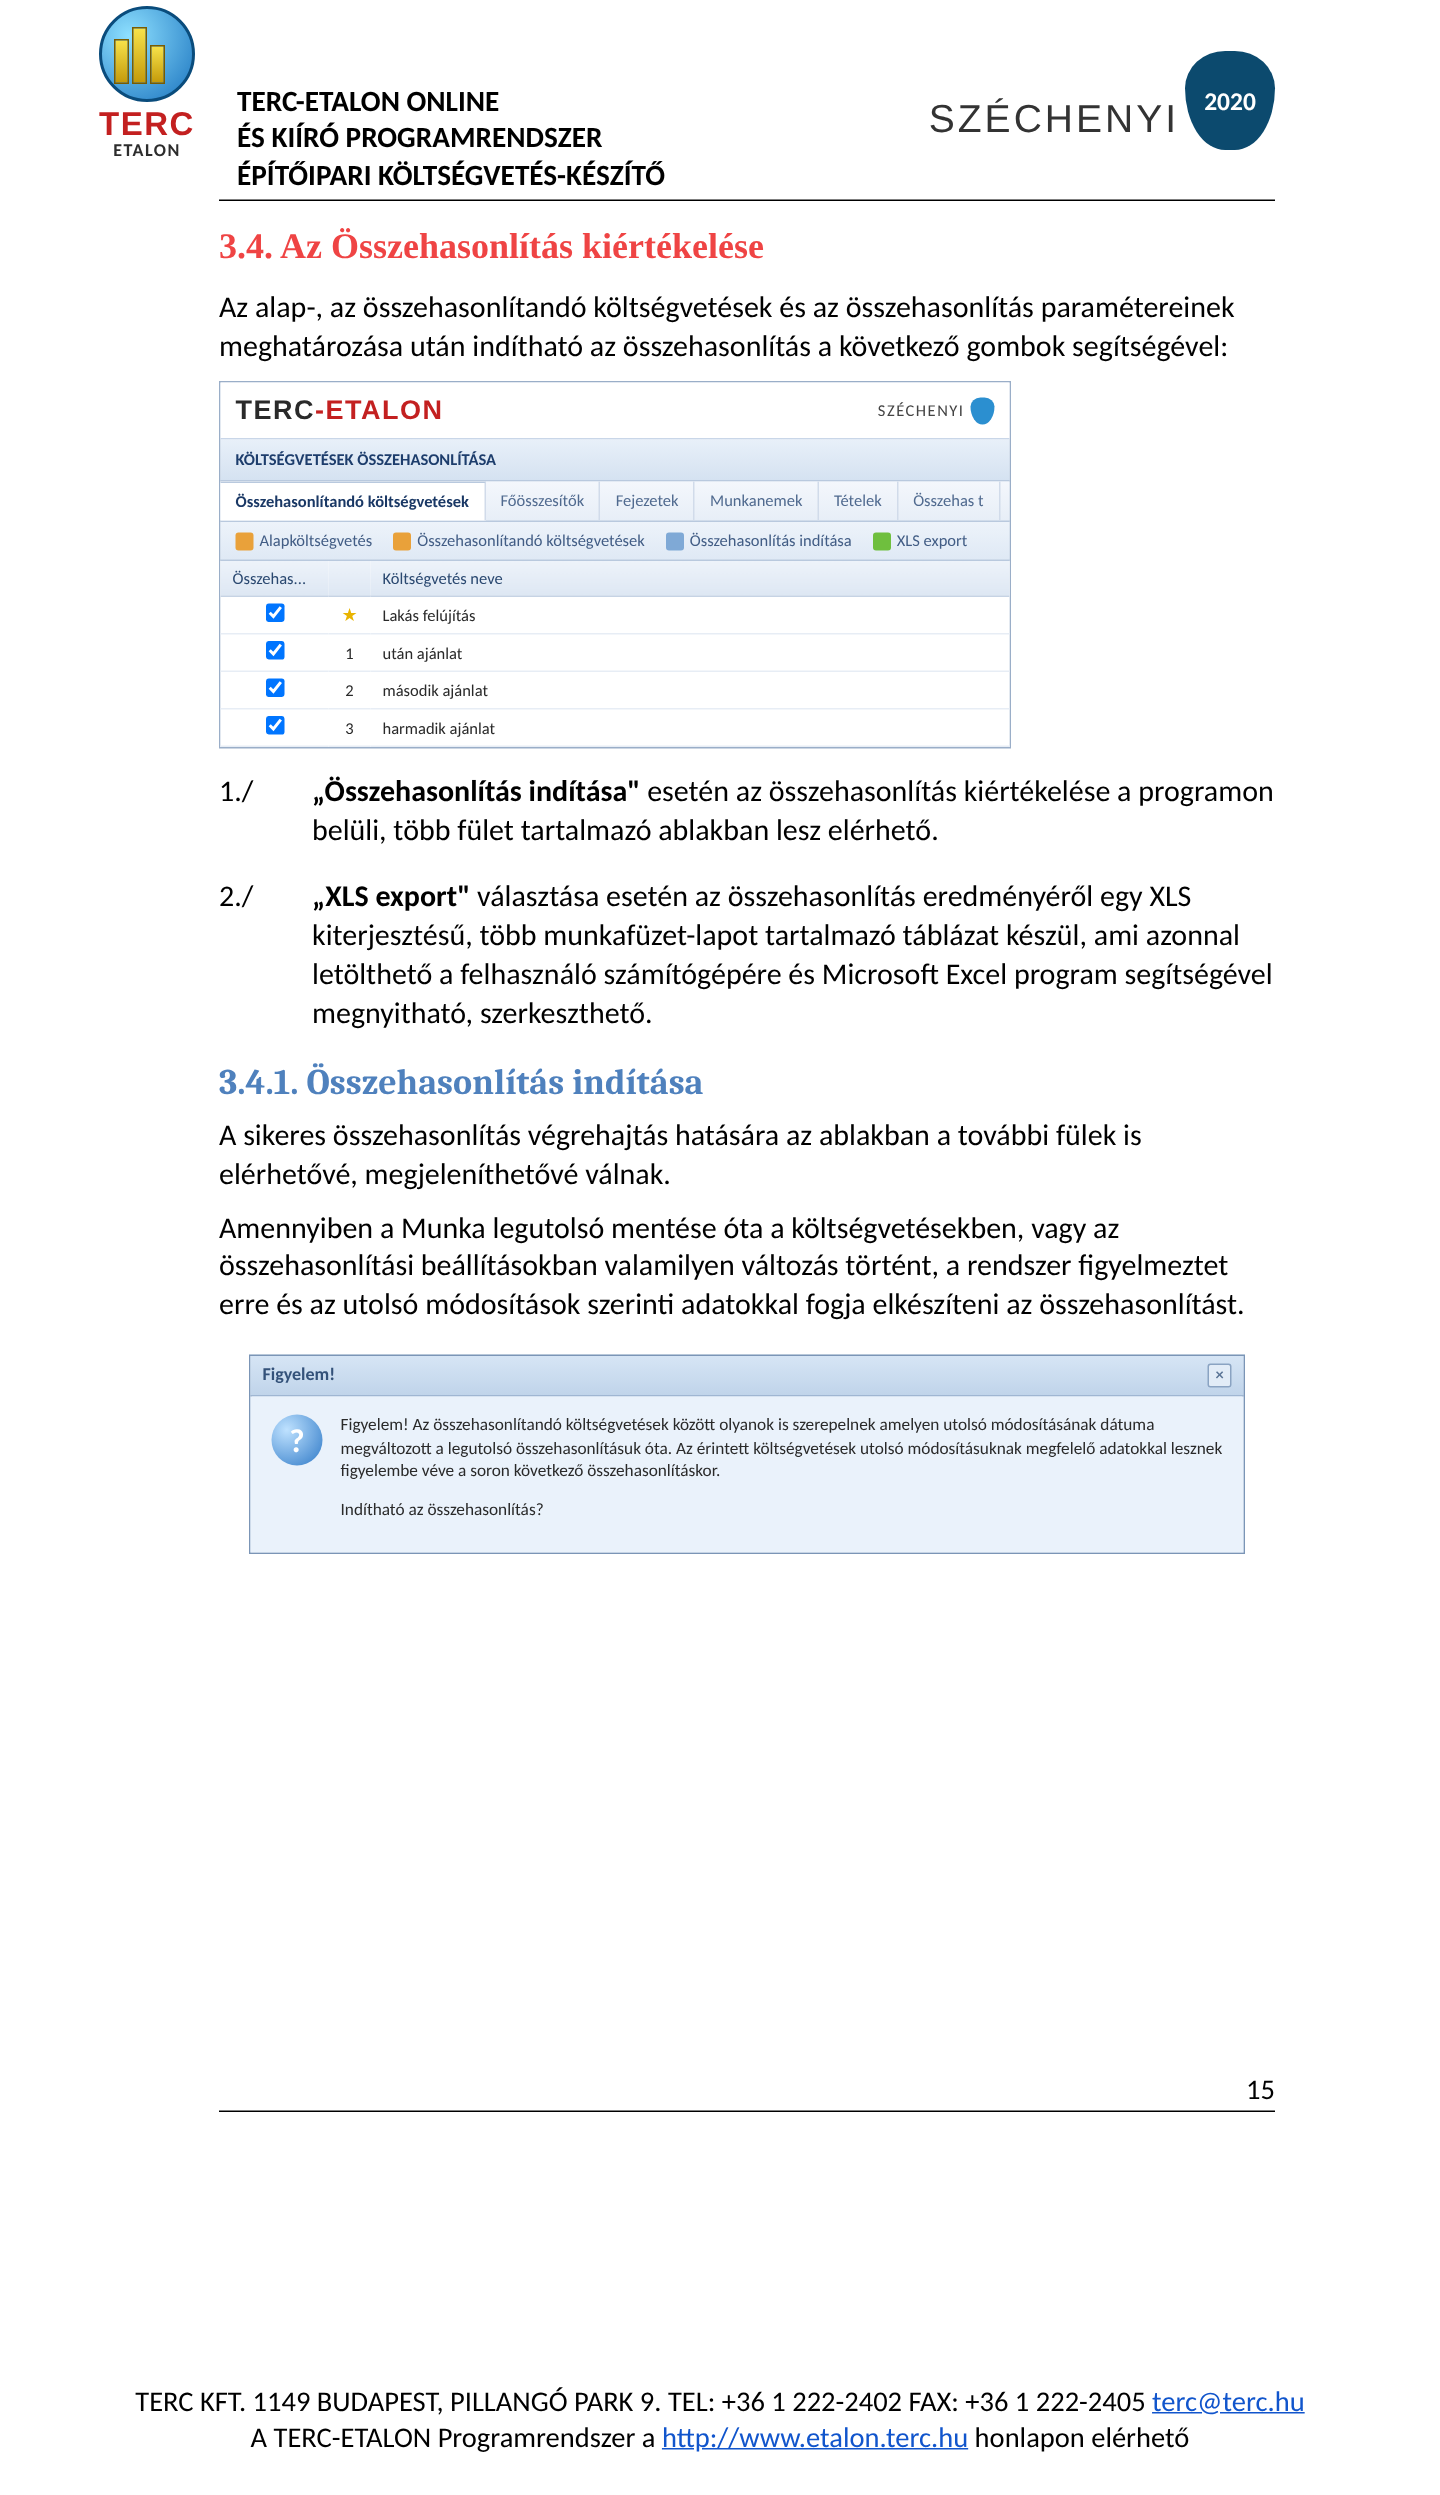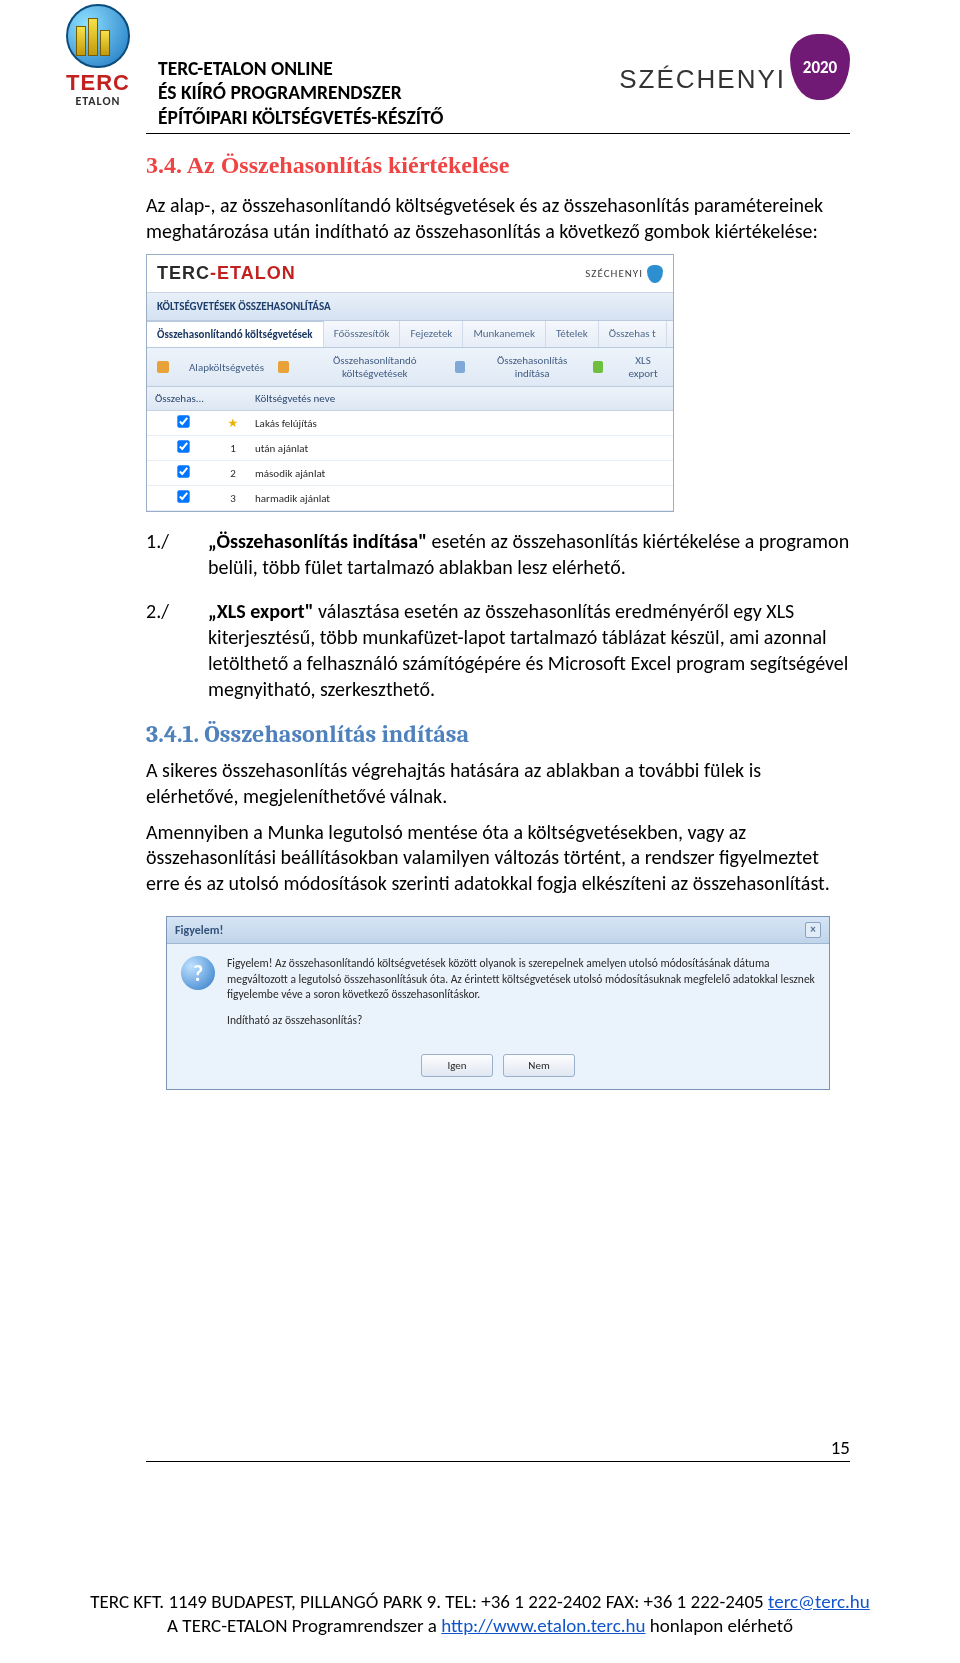--- a/index.html
+++ b/index.html
@@ -78,21 +78,21 @@
   }
   .szechenyi {
     font-family: Arial, sans-serif;
     font-size: 26px;
     font-weight: 500;
     letter-spacing: 2px;
     color: #333;
   }
   .badge2020 {
     width: 60px; height: 66px;
-    background: #701a75;
+    background: #0c4a6e;
     border-radius: 50% 50% 50% 50% / 42% 42% 70% 70%;
     position: relative;
     color: #fff;
     font-weight: 700;
     font-size: 17px;
     display:flex; align-items:center; justify-content:center;
     margin-top: -24px;
   }
   
   h2.section {
@@ -176,21 +176,21 @@
   .shot1 .tab.active {
     background:#fff; color:#1a3865; font-weight:700;
     border-top:1px solid #b9c9de;
   }
   .shot1 .toolbar {
     display:flex; gap:14px; padding:6px 10px;
     background:linear-gradient(#edf3fa,#dfe9f5);
     border-bottom:1px solid #b9c9de;
     font-size:11px; color:#425d85;
   }
-  .shot1 .toolbar .itm { display:flex; align-items:center; gap:20px;text-align:center; }
+  .shot1 .toolbar .itm { display:flex; align-items:center; gap:4px;text-align:center; }
   .ico { width:12px; height:12px; background:#7fa9d6; border-radius:2px; display:inline-block; }
   .ico.green { background:#6fbf3e; }
   .ico.orange { background:#e9a13a; }
   .shot1 table { width:100%; border-collapse:collapse; background:#fff; }
   .shot1 th {
     background:linear-gradient(#eef3fa,#dde7f3);
     font-size:11px; text-align:left; padding:5px 8px;
     border-bottom:1px solid #c6d3e4; color:#2a4870; font-weight:400;
   }
   .shot1 td {
@@ -281,21 +281,21 @@
       <div>ÉS KIÍRÓ PROGRAMRENDSZER</div>
       <div>ÉPÍTŐIPARI KÖLTSÉGVETÉS-KÉSZÍTŐ</div>
     </div>
     <div class="header-badge">
       <span class="szechenyi">SZÉCHENYI</span>
       <span class="badge2020">2020</span>
     </div>
   </div>
 
   <h2 class="section">3.4. Az Összehasonlítás kiértékelése</h2>
-  <p class="body">Az alap-, az összehasonlítandó költségvetések és az összehasonlítás paramétereinek meghatározása után indítható az összehasonlítás a következő gombok kiértékelése:</p>
+  <p class="body">Az alap-, az összehasonlítandó költségvetések és az összehasonlítás paramétereinek meghatározása után indítható az összehasonlítás a következő gombok segítségével:</p>
 
   <div class="shot1">
     <div class="titlebar">
       <span class="tlogo">
         <span>TERC</span><span class="red">-</span><span class="red">ETALON</span>
       </span>
       <span class="badge-mini">
         <span>SZÉCHENYI</span>
         <span class="pin"></span>
       </span>
@@ -379,24 +379,20 @@
         <span>Figyelem!</span>
         <span class="x">×</span>
       </div>
       <div class="dbody">
         <div class="qicon">?</div>
         <div class="dtext">
           <p>Figyelem! Az összehasonlítandó költségvetések között olyanok is szerepelnek amelyen utolsó módosításának dátuma megváltozott a legutolsó összehasonlításuk óta. Az érintett költségvetések utolsó módosításuknak megfelelő adatokkal lesznek figyelembe véve a soron következő összehasonlításkor.</p>
           <p>Indítható az összehasonlítás?</p>
         </div>
       </div>
-      <div class="dbuttons">
-        <div class="dbtn">Igen</div>
-        <div class="dbtn">Nem</div>
-      </div>
     </div>
   </div>
 
   <div style="height:320px"></div>
 
   <div class="pagenum">15</div>
 </div>
 
 <div class="footer">
   <div>

